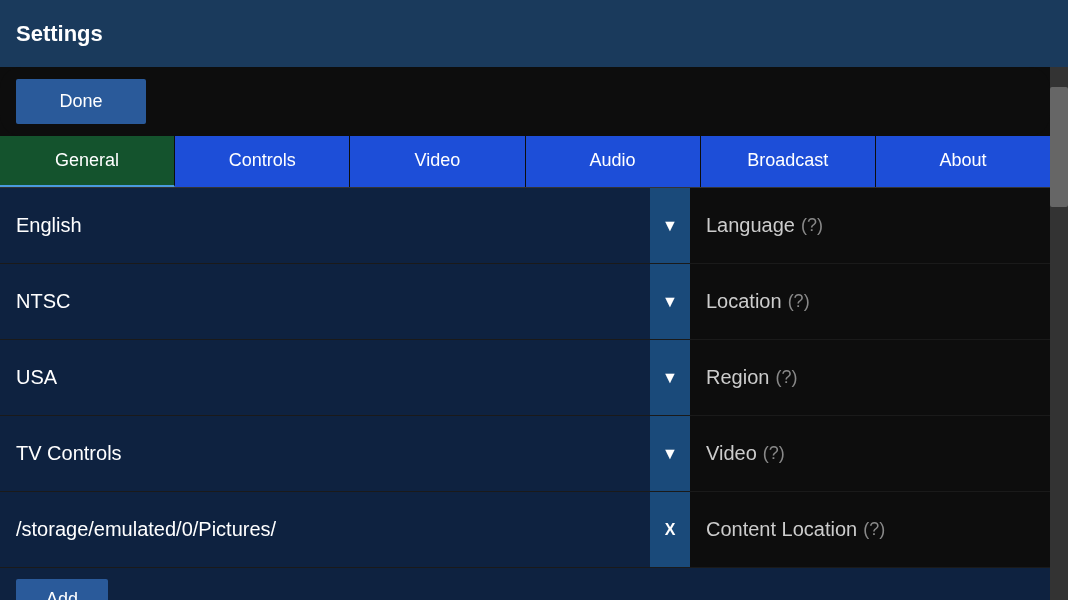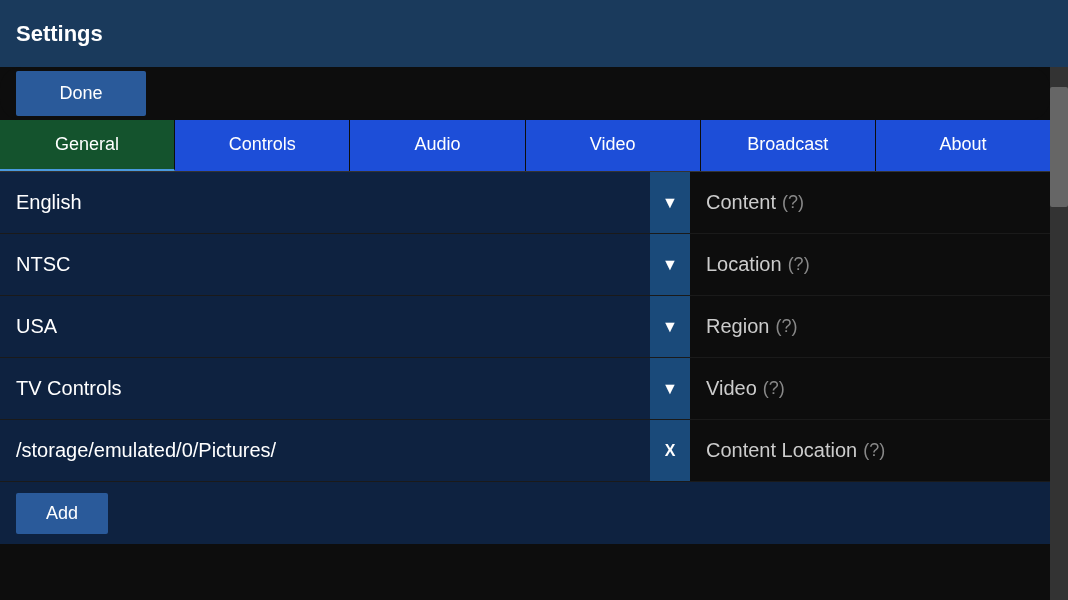--- a/index.html
+++ b/index.html
@@ -33,21 +33,21 @@
       height: 550px;
     }
 
     .content-area {
       flex: 1;
       background: #0d0d0d;
       overflow: hidden;
     }
 
     .done-section {
-      padding: 4px 16px;
+      padding: 12px 16px;
       background: #0d0d0d;
       border-radius: 21px;
     }
 
     .done-button {
       background: #2a5a9a;
       color: #ffffff;
       border: none;
       padding: 12px 40px;
       font-size: 18px;
@@ -83,21 +83,21 @@
     }
 
     .settings-rows {
       background: #0d0d0d;
     }
 
     .setting-row {
       display: flex;
       align-items: center;
       border-bottom: 1px solid #1a1a1a;
-      height: 62px;
+      height: 76px;
     }
 
     .setting-left {
       flex: 1;
       display: flex;
       align-items: center;
       background: #0e2240;
       height: 100%;
     }
 
@@ -201,44 +201,44 @@
     </div>
 
     <div class="tabs-bar">
       <div class="tab active">
         <span>General</span>
       </div>
       <div class="tab">
         <span>Controls</span>
       </div>
       <div class="tab">
+        <span>Video</span>
+      </div>
+      <div class="tab">
         <span>Audio</span>
-      </div>
-      <div class="tab">
-        <span>Video</span>
       </div>
       <div class="tab">
         <span>Broadcast</span>
       </div>
       <div class="tab">
         <span>About</span>
       </div>
     </div>
 
     <div class="settings-rows">
 
       <div class="setting-row">
         <div class="setting-left">
           <span class="setting-value">English</span>
           <div class="dropdown-arrow">
             <span>▼</span>
           </div>
         </div>
         <div class="setting-right">
-          <span>Content</span>
+          <span>Language</span>
           <span class="setting-help">(?)</span>
         </div>
       </div>
 
       <div class="setting-row">
         <div class="setting-left">
           <span class="setting-value">NTSC</span>
           <div class="dropdown-arrow">
             <span>▼</span>
           </div>

